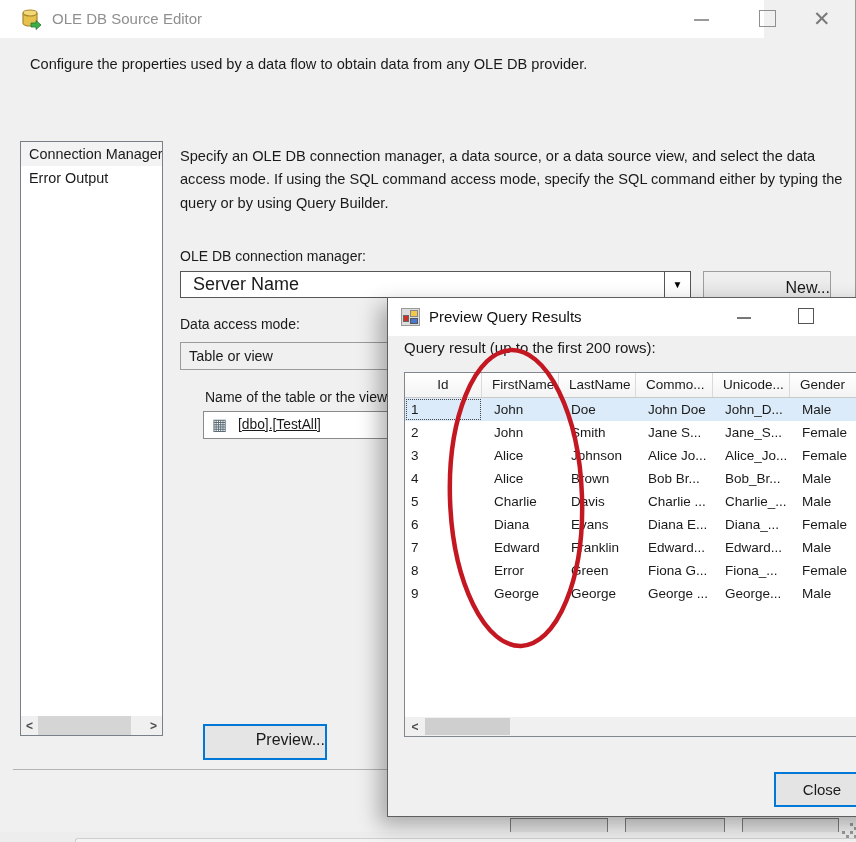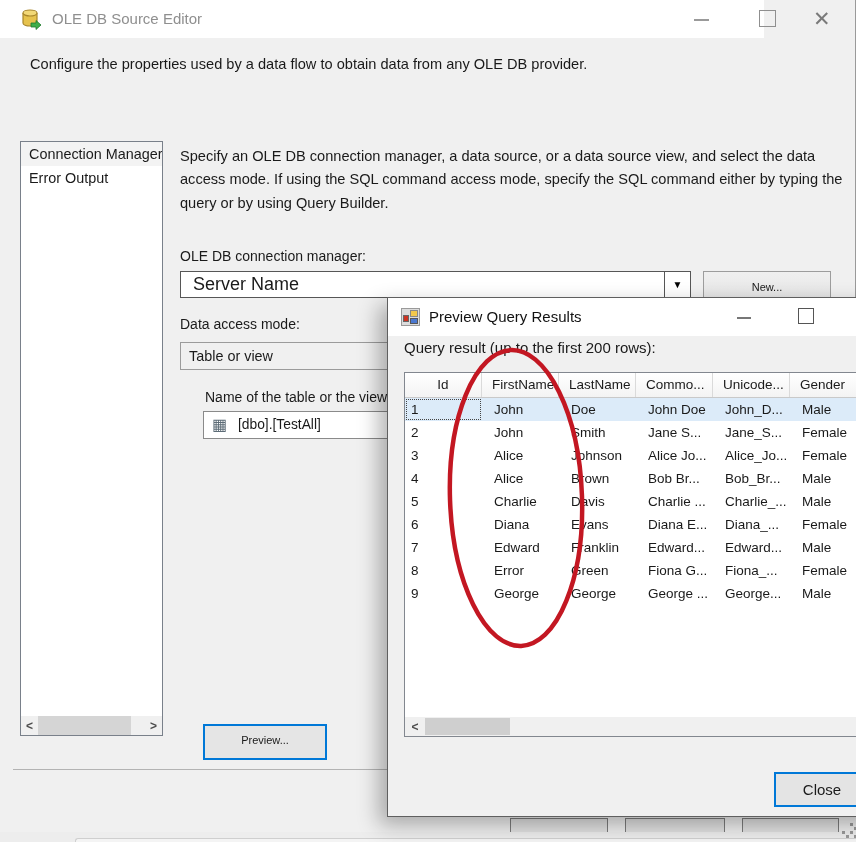--- a/index.html
+++ b/index.html
@@ -41,24 +41,24 @@
   .combo { position:absolute; background:#fff; border:1px solid #565656; }
   .combo-cm { left:180px; top:271px; width:511px; height:27px; }
   .combo-cm .val { position:absolute; left:12px; top:0; line-height:25px; font-size:18px; }
   .drop-btn { position:absolute; right:0px; top:0px; width:26px; height:25px; background:#fff;
               border-left:1px solid #565656; display:flex; align-items:center; justify-content:center;
               font-size:10px; color:#000; }
   .combo-dam { left:180px; top:342px; width:511px; height:28px; background:#f0f0f0; border-color:#9b9b9b; }
   .combo-dam .val { position:absolute; left:8px; top:0; line-height:26px; font-size:14.4px; }
   .combo-table { left:203px; top:411px; width:250px; height:28px; border-color:#8a8a8a; }
   .combo-table .tbl-ico { position:absolute; left:8px; top:3px; font-size:16px; color:#5c6b76; }
-  .combo-table .val { position:absolute; left:34px; top:0; line-height:26px; font-size:13.8px; }
+  .combo-table .val { position:absolute; left:34px; top:0; line-height:26px; font-size:13.8px;text-decoration:underline; }
 
   .push-btn { position:absolute; background:#e7e7e7; border:1px solid #9d9d9d;
-              font-size:11px; text-align:center; color:#1a1a1a; }
+              font-size:16px; text-align:right; color:#1a1a1a; }
   .btn-new { left:703px; top:271px; width:128px; height:33px; line-height:31px;
              background:linear-gradient(#f0f0f0,#e3e3e3); }
   .btn-preview { left:203px; top:724px; width:124px; height:36px; line-height:28px;
                  border:2px solid #0078d7; background:#e5e5e5; }
 
   .separator { position:absolute; left:13px; top:769px; width:831px; height:1px; background:#b3b3b3; }
 
   .partial-btn { position:absolute; top:818px; height:14px; background:#e2e2e2;
                  border:1px solid #7d7d7d; border-bottom:none; }
   .pb1 { left:510px; width:98px; } .pb2 { left:625px; width:100px; } .pb3 { left:742px; width:97px; }

